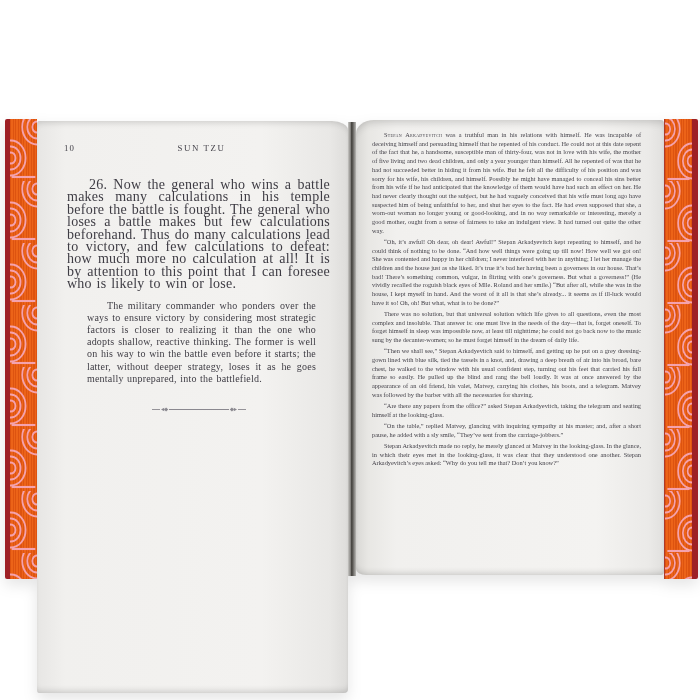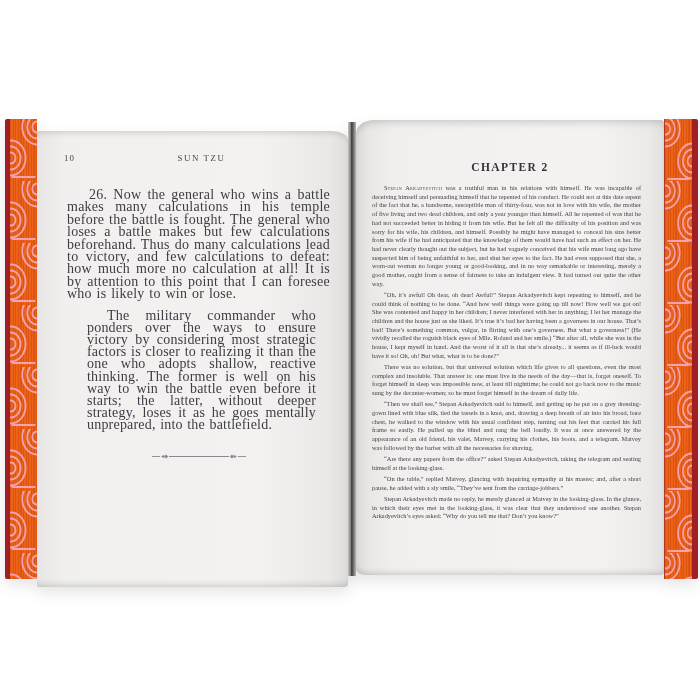--- a/index.html
+++ b/index.html
@@ -25,21 +25,21 @@
     border-right:6px solid #9e2025;
     border-left:1px solid #b03a28;
     background:repeating-linear-gradient(to right,#dd5310 0 1.2px,#ec6318 1.2px 2.6px);
     border-radius:0 2px 2px 0;
   }
   .cover svg{position:absolute; inset:0; width:100%; height:100%;}
 
   
   .page{position:relative; overflow:hidden; flex:0 0 auto; color:#3e3c44;}
   .page.left{
-    width:311px; height:456px; margin-top:12px;
+    width:311px; height:572px; margin-top:2px;
     background:linear-gradient(to right,#e7e6e4 0,#f1f0ee 9%,#f3f2f0 72%,#e9e8e6 94%,#dddcda 100%);
     border-radius:2px 16px 4px 2px / 4px 9px 4px 3px;
     box-shadow:inset 0 6px 7px -5px rgba(0,0,0,.18), inset 0 -6px 7px -5px rgba(0,0,0,.20);
   }
   .gutter{
     flex:0 0 8px; margin-top:3px; height:454px;
     background:linear-gradient(to right,#c8c7c4 0,#8a8885 30%,#35332f 48%,#55534f 56%,#b9b8b5 100%);
   }
   .page.right{
     width:308px; height:455px; margin-top:1px;
@@ -49,21 +49,21 @@
   }
 
   
   .lp-header{position:relative; margin:22px 18px 0 30px; height:12px;
     font-size:8.8px; letter-spacing:1px; color:#45434b;}
   .lp-pagenum{position:absolute; left:-3px; top:0;}
   .lp-running{position:absolute; left:6px; right:0; text-align:center; letter-spacing:1.6px;}
   .lp-body{margin:0 18px 0 30px;}
   .lp-p1{margin:24px 0 0 0; font-size:14px; line-height:12.4px; text-align:justify;
     text-indent:22px; letter-spacing:0.25px; word-spacing:1px;}
-  .lp-p2{margin:9px 14px 0 20px; font-size:14px; line-height:12.2px; text-align:justify;
+  .lp-p2{margin:9px 14px 0 20px; font-size:10px; line-height:12.2px; text-align:justify;
     text-indent:20px; letter-spacing:0.2px; word-spacing:0.8px;}
   .lp-divider{margin:15px auto 0 auto; width:96px; text-align:center;}
 
   
   .rp-chapter{margin:41px 0 0 0; font-size:11.5px; font-weight:bold; letter-spacing:1.4px;
     text-align:center; color:#35333b;}
   .rp-body{margin:11px 23px 0 16px; color:#413f47;}
   .rp-body p{margin:0 0 2.5px 0; font-size:6.35px; line-height:8.7px; text-align:justify; text-indent:12px;}
   .sc{font-variant:small-caps; letter-spacing:0.3px;}
 </style>
@@ -111,21 +111,20 @@
             <line x1="87" y1="4.5" x2="95" y2="4.5" stroke-width="0.9"></line>
           </g>
         </svg>
       </div>
     </div>
   </div>
 
   <div class="gutter"></div>
 
   <div class="page right">
-    <h2 class="rp-chapter">CHAPTER 2</h2>
     <div class="rp-body">
       <p><span class="sc">Stepan Arkadyevitch</span><span> was a truthful man in his relations with himself. He was incapable of deceiving himself and persuading himself that he repented of his conduct. He could not at this date repent of the fact that he, a handsome, susceptible man of thirty-four, was not in love with his wife, the mother of five living and two dead children, and only a year younger than himself. All he repented of was that he had not succeeded better in hiding it from his wife. But he felt all the difficulty of his position and was sorry for his wife, his children, and himself. Possibly he might have managed to conceal his sins better from his wife if he had anticipated that the knowledge of them would have had such an effect on her. He had never clearly thought out the subject, but he had vaguely conceived that his wife must long ago have suspected him of being unfaithful to her, and shut her eyes to the fact. He had even supposed that she, a worn-out woman no longer young or good-looking, and in no way remarkable or interesting, merely a good mother, ought from a sense of fairness to take an indulgent view. It had turned out quite the other way.</span></p>
       <p>“Oh, it’s awful! Oh dear, oh dear! Awful!” Stepan Arkadyevitch kept repeating to himself, and he could think of nothing to be done. “And how well things were going up till now! How well we got on! She was contented and happy in her children; I never interfered with her in anything; I let her manage the children and the house just as she liked. It’s true it’s bad her having been a governess in our house. That’s bad! There’s something common, vulgar, in flirting with one’s governess. But what a governess!” (He vividly recalled the roguish black eyes of Mlle. Roland and her smile.) “But after all, while she was in the house, I kept myself in hand. And the worst of it all is that she’s already... it seems as if ill-luck would have it so! Oh, oh! But what, what is to be done?”</p>
       <p>There was no solution, but that universal solution which life gives to all questions, even the most complex and insoluble. That answer is: one must live in the needs of the day—that is, forget oneself. To forget himself in sleep was impossible now, at least till nighttime; he could not go back now to the music sung by the decanter-women; so he must forget himself in the dream of daily life.</p>
       <p>“Then we shall see,” Stepan Arkadyevitch said to himself, and getting up he put on a grey dressing-gown lined with blue silk, tied the tassels in a knot, and, drawing a deep breath of air into his broad, bare chest, he walked to the window with his usual confident step, turning out his feet that carried his full frame so easily. He pulled up the blind and rang the bell loudly. It was at once answered by the appearance of an old friend, his valet, Matvey, carrying his clothes, his boots, and a telegram. Matvey was followed by the barber with all the necessaries for shaving.</p>
       <p>“Are there any papers from the office?” asked Stepan Arkadyevitch, taking the telegram and seating himself at the looking-glass.</p>
       <p>“On the table,” replied Matvey, glancing with inquiring sympathy at his master; and, after a short pause, he added with a sly smile, “They’ve sent from the carriage-jobbers.”</p>
       <p>Stepan Arkadyevitch made no reply, he merely glanced at Matvey in the looking-glass. In the glance, in which their eyes met in the looking-glass, it was clear that they understood one another. Stepan Arkadyevitch’s eyes asked: “Why do you tell me that? Don’t you know?”</p>
     </div>
   </div>

